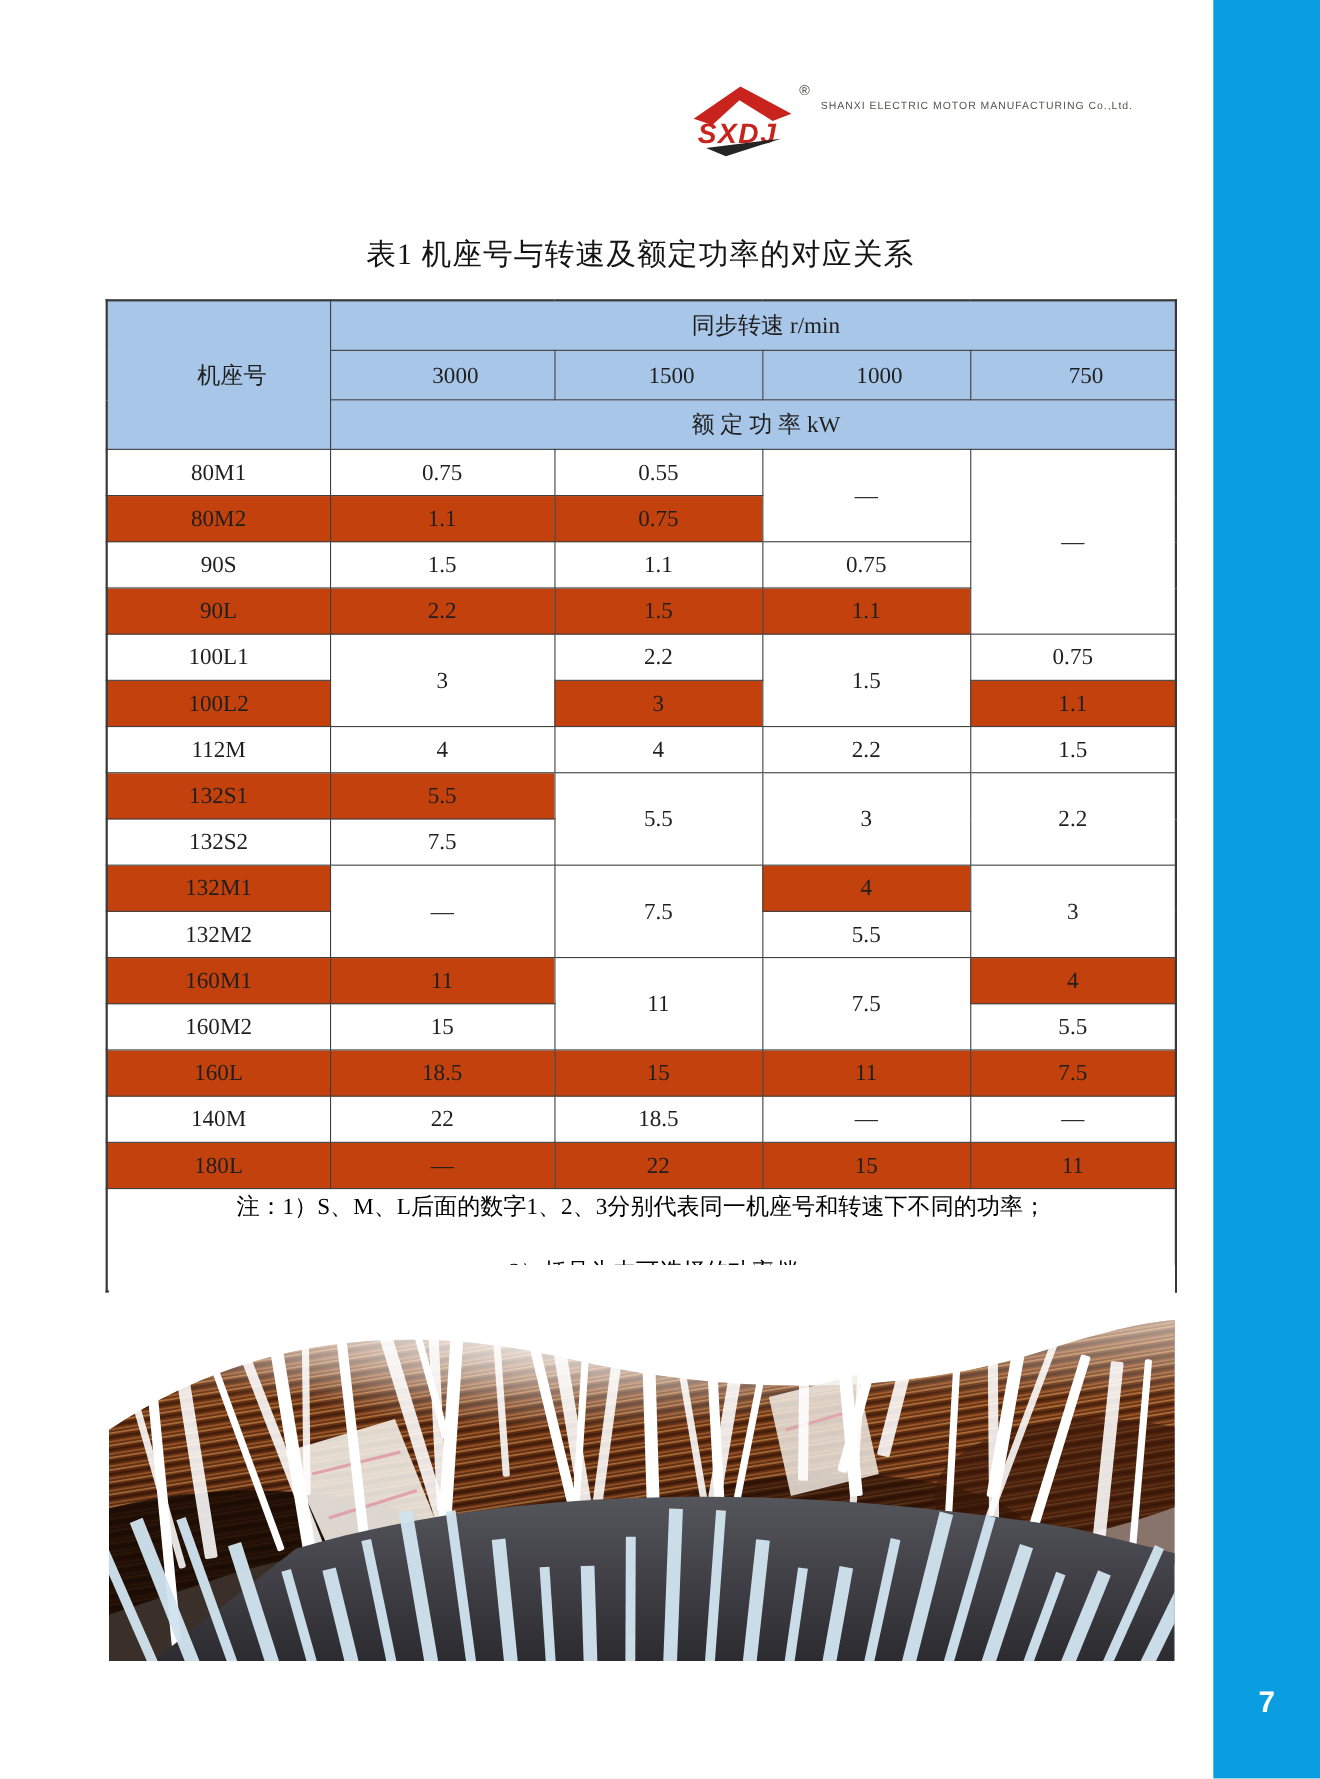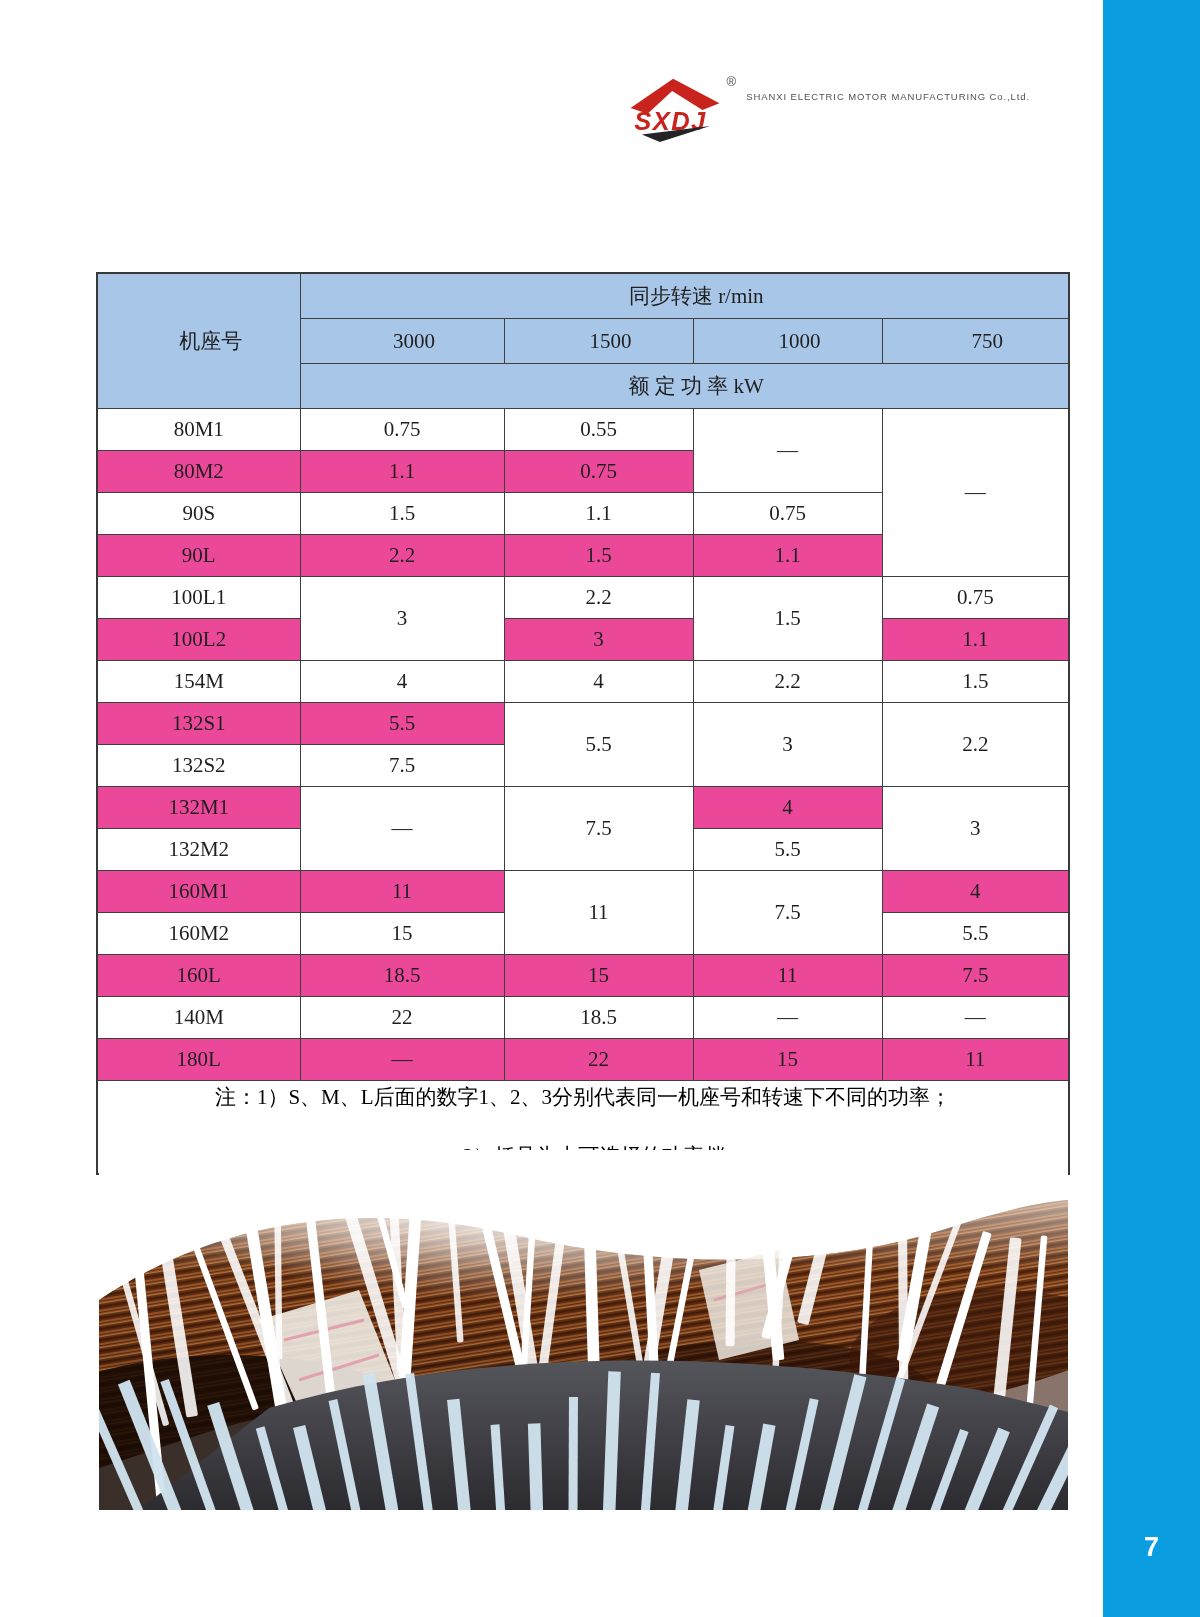--- a/index.html
+++ b/index.html
@@ -31,21 +31,21 @@
   .tbl-caption{position:absolute;top:213px;left:96px;width:972px;text-align:center;
                font-size:27px;letter-spacing:1px;color:#141414;}
 
   
   table.power{position:absolute;top:272px;left:96px;width:972px;border-collapse:collapse;
               table-layout:fixed;border:2px solid #393939;}
   table.power th,table.power td{border:1px solid #3f3f3f;text-align:center;vertical-align:middle;
               font-size:21px;font-weight:normal;color:#1f1f1f;padding:0;}
   table.power th{height:44px;background:#a8c6e8;padding-left:24px;}
   table.power td{height:41px;background:#ffffff;}
-  table.power td.blue{background:#ec4899;}
+  table.power td.blue{background:#c2410c;}
   td.notes-cell{height:84px;text-align:left;vertical-align:top;padding:12px 10px 6px 14px;}
   .note-line{font-size:21px;line-height:33px;color:#000000;}
   .note2{margin-left:43px;margin-top:26px;}
 
   
   .photo{position:absolute;top:1150px;left:99px;width:969px;height:360px;overflow:hidden;background:#fff;}
   .photo svg{display:block;}
 </style>
 </head>
 <body>
@@ -61,20 +61,21 @@
       <text x="7" y="59" font-size="27" font-weight="bold" font-style="italic" font-family="Liberation Sans, sans-serif" fill="#c8231c" letter-spacing="1.5">SXDJ</text>
       <path d="M15,64 L87,55 L34,72 Z" fill="#242424"></path>
     </svg>
     <span class="logo-reg">®</span>
     <div class="logo-names">
       <div class="logo-en">SHANXI ELECTRIC MOTOR MANUFACTURING Co.,Ltd.</div>
     </div>
   </div>
 
 
+  <div class="tbl-caption">表1 机座号与转速及额定功率的对应关系</div>
 
   <table class="power">
     <colgroup>
       <col style="width:203px">
         <col style="width:204px">
         <col style="width:189px">
       <col style="width:189px">
         <col style="width:187px">
     </colgroup>
     <tbody>
@@ -122,21 +123,21 @@
       <td>2.2</td>
       <td rowspan="2">1.5</td>
       <td>0.75</td>
     </tr>
     <tr>
       <td class="blue">100L2</td>
       <td class="blue">3</td>
       <td class="blue">1.1</td>
     </tr>
     <tr>
-      <td>154M</td>
+      <td>112M</td>
       <td>4</td>
       <td>4</td>
       <td>2.2</td>
       <td>1.5</td>
     </tr>
     <tr>
       <td class="blue">132S1</td>
       <td class="blue">5.5</td>
       <td rowspan="2">5.5</td>
       <td rowspan="2">3</td>

